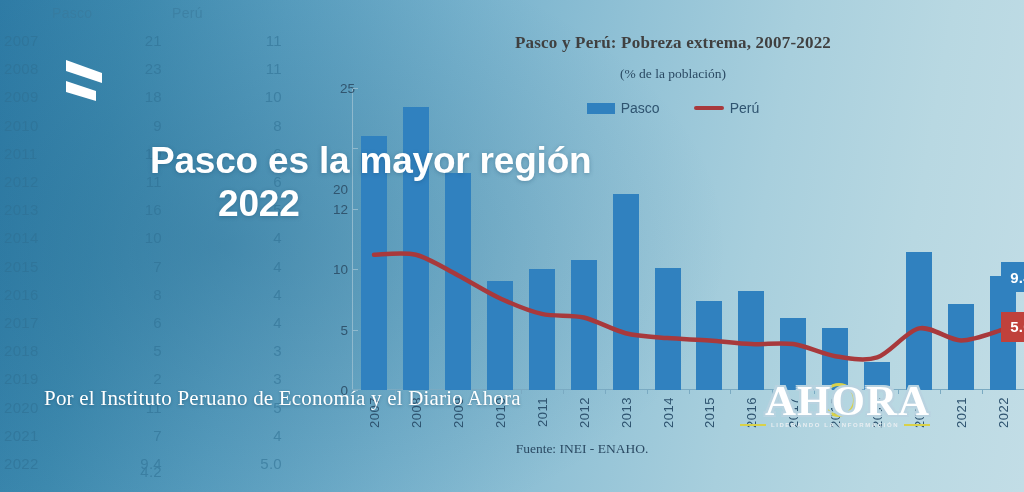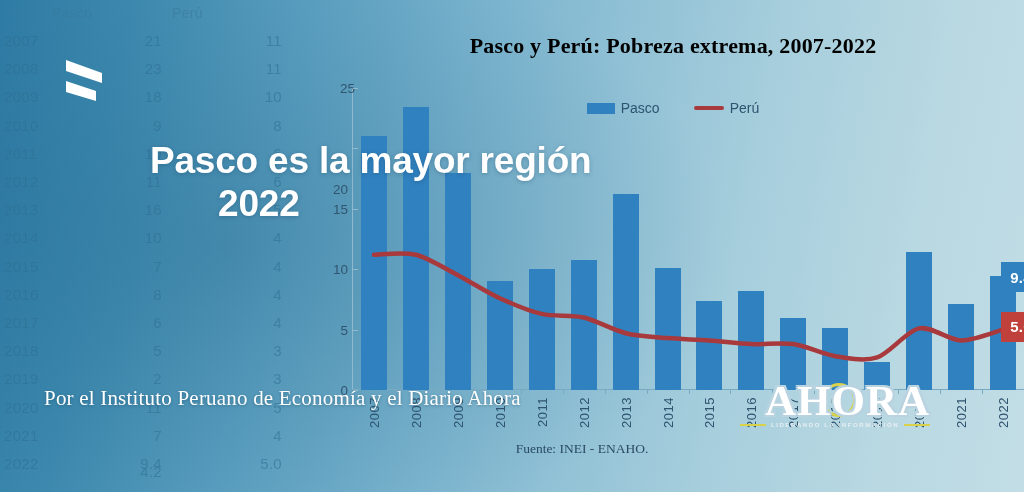--- a/index.html
+++ b/index.html
@@ -55,21 +55,21 @@
   
   #ipe-logo{ position:absolute; left:62px; top:57px; width:56px; height:48px; }
 
   
   #chart{
     position:absolute; left:322px; top:8px; width:702px; height:484px;
   }
   #chart-title{
     position:absolute; left:0; top:25px; width:702px; text-align:center;
     font-family:"Liberation Serif", serif; font-weight:bold;
-    font-size:22px; color:#000000; letter-spacing:.2px;
+    font-size:17px; color:#404040; letter-spacing:.2px;
   }
   #chart-subtitle{
     position:absolute; left:0; top:58px; width:702px; text-align:center;
     font-family:"Liberation Serif", serif;
     font-size:13.5px; color:#2b4a63;
   }
   #legend{
     position:absolute; left:0; top:92px; width:702px;
     display:flex; justify-content:center; align-items:center; gap:34px;
     font-size:14px; color:#2f5470;
@@ -275,20 +275,21 @@
 <div id="ipe-logo">
   <svg viewBox="0 0 56 48" width="56" height="48" aria-hidden="true">
     <path d="M4 3 L40 16 L40 26 L4 14 Z" fill="#ffffff"></path>
     <path d="M4 24 L34 34 L34 44 L4 35 Z" fill="#ffffff"></path>
   </svg>
 </div>
 
 <div id="chart">
 
   <div id="chart-title">Pasco y Perú: Pobreza extrema, 2007-2022</div>
+  <div id="chart-subtitle">(% de la población)</div>
 
   <div id="legend">
     <div class="legend-item">
       <span class="legend-swatch-bar"></span>
       <span>Pasco</span>
     </div>
     <div class="legend-item">
       <span class="legend-swatch-line"></span>
       <span>Perú</span>
     </div>
@@ -297,21 +298,21 @@
   <div id="y-axis-line"></div>
   <div id="x-axis-line"></div>
 
   <div id="y-ticks">
       <div class="ytick-label" style="top: 382px; left: 0px;">0</div>
       <div class="ytick-mark" style="top: 382px; left: 31px;"></div>
       <div class="ytick-label" style="top: 321.6px; left: 0px;">5</div>
       <div class="ytick-mark" style="top: 321.6px; left: 31px;"></div>
       <div class="ytick-label" style="top: 261.2px; left: 0px;">10</div>
       <div class="ytick-mark" style="top: 261.2px; left: 31px;"></div>
-      <div class="ytick-label" style="top: 200.8px; left: 0px;">15</div>
+      <div class="ytick-label" style="top: 200.8px; left: 0px;">12</div>
       <div class="ytick-mark" style="top: 200.8px; left: 31px;"></div>
       <div class="ytick-label" style="top: 140.4px; left: 0px; margin-top: 41px;">20</div>
       <div class="ytick-mark" style="top: 140.4px; left: 31px;"></div>
       <div class="ytick-label" style="top: 80px; left: 7px;">25</div>
       <div class="ytick-mark" style="top: 80px; left: 31px;"></div>
     </div>
   <div id="bars">
       <div class="bar" style="left: 7.96813px; width: 26.0012px; height: 253.68px; background: rgb(48, 129, 191);"></div>
       <div class="bar" style="left: 49.9056px; width: 26.0012px; height: 282.672px; background: rgb(48, 129, 191);"></div>
       <div class="bar" style="left: 91.8431px; width: 26.0012px; height: 217.44px; background: rgb(48, 129, 191);"></div>

